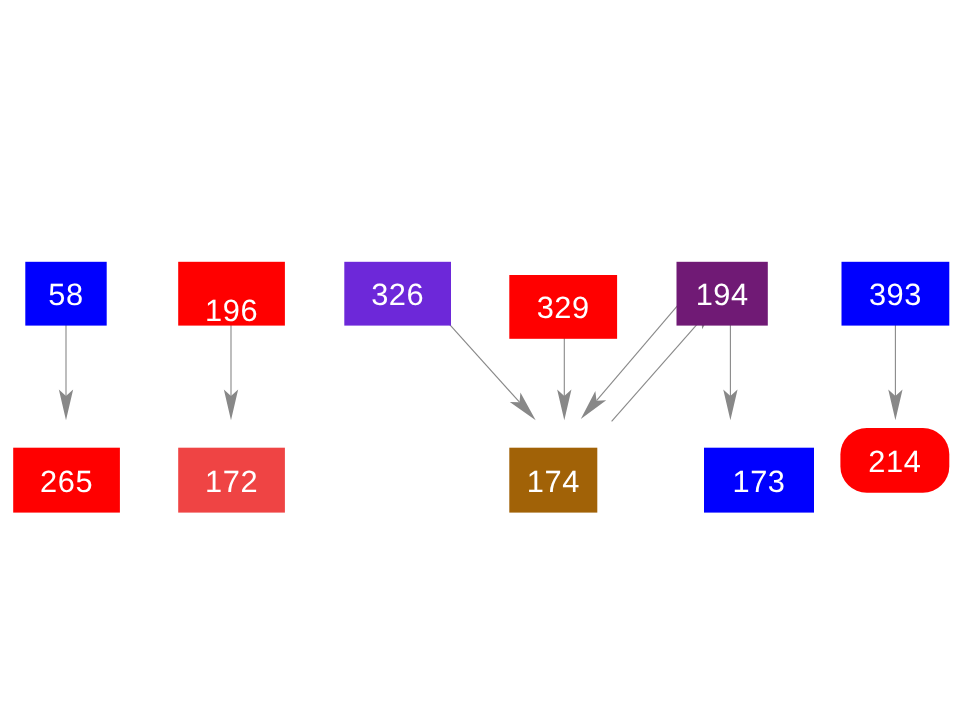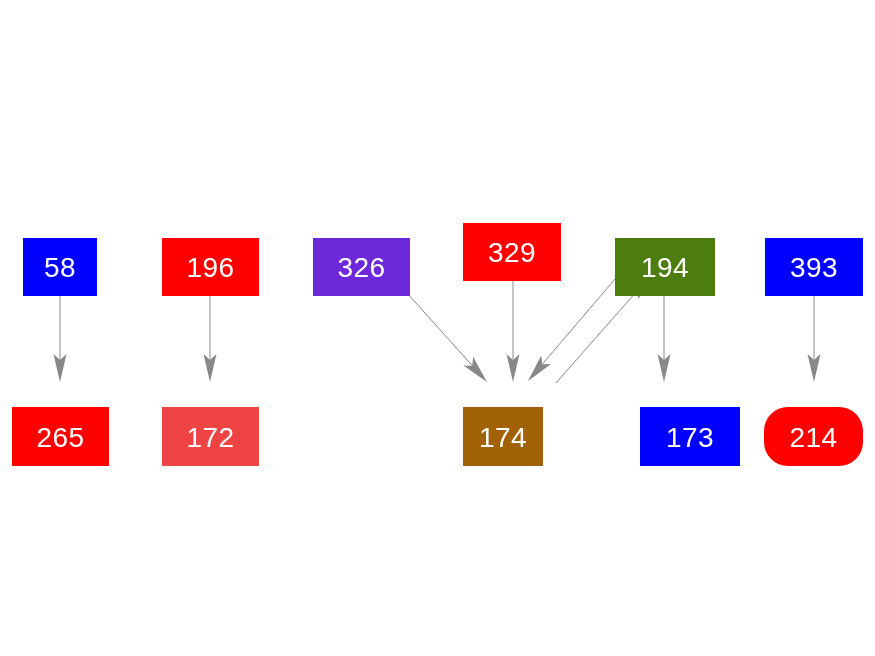--- a/index.html
+++ b/index.html
@@ -66,44 +66,44 @@
       <polygon points="652,274 638.3715911250152,299.3084268878221 637.4593586542219,290.5096865280189 628.6158672675496,290.71622972895324" fill="#888888"></polygon>
       <line x1="664" y1="272" x2="664" y2="360" stroke="#888888" stroke-width="1"></line>
       <polygon points="664,382 657.5,354 664,360 670.5,354" fill="#888888"></polygon>
       <line x1="814" y1="272" x2="814" y2="360" stroke="#888888" stroke-width="1"></line>
       <polygon points="814,382 807.5,354 814,360 820.5,354" fill="#888888"></polygon>
     </svg>
   <div class="node-layer">
       <div class="node" style="left: 23px; top: 214px; width: 74px; height: 58px; background: rgb(0, 0, 255);">
         <span class="node-label" style="color: rgb(255, 255, 255);">58</span>
       </div>
-      <div class="node" style="left: 162px; top: 214px; width: 97px; height: 58px; background: rgb(255, 0, 0);">
+      <div class="node" style="left: 162px; top: 214px; width: 97px; height: 58px; background: rgb(255, 0, 0); align-items: flex-end;">
         <span class="node-label" style="color: rgb(255, 255, 255);">196</span>
       </div>
       <div class="node" style="left: 313px; top: 214px; width: 97px; height: 58px; background: #6d28d9;">
         <span class="node-label" style="color: rgb(255, 255, 255);">326</span>
       </div>
-      <div class="node" style="left: 463px; top: 199px; width: 98px; height: 58px; background: rgb(255, 0, 0);">
+      <div class="node" style="left: 463px; top: 226px; width: 98px; height: 58px; background: rgb(255, 0, 0);">
         <span class="node-label" style="color: rgb(255, 255, 255);">329</span>
       </div>
-      <div class="node" style="left: 615px; top: 214px; width: 100px; height: 58px; background: #4d7c0f;">
+      <div class="node" style="left: 615px; top: 214px; width: 83px; height: 58px; background: #701a75;">
         <span class="node-label" style="color: rgb(255, 255, 255);">194</span>
       </div>
       <div class="node" style="left: 765px; top: 214px; width: 98px; height: 58px; background: rgb(0, 0, 255);">
         <span class="node-label" style="color: rgb(255, 255, 255);">393</span>
       </div>
       <div class="node" style="left: 12px; top: 383px; width: 97px; height: 59px; background: rgb(255, 0, 0);">
         <span class="node-label" style="color: rgb(255, 255, 255);">265</span>
       </div>
       <div class="node" style="left: 162px; top: 383px; width: 97px; height: 59px; background: #ef4444;">
         <span class="node-label" style="color: rgb(255, 255, 255);">172</span>
       </div>
       <div class="node" style="left: 463px; top: 383px; width: 80px; height: 59px; background: #a16207;">
         <span class="node-label" style="color: rgb(255, 255, 255);">174</span>
       </div>
       <div class="node" style="left: 640px; top: 383px; width: 100px; height: 59px; background: rgb(0, 0, 255);">
         <span class="node-label" style="color: rgb(255, 255, 255);">173</span>
       </div>
-      <div class="node" style="left: 764px; top: 383px; width: 99px; height: 59px; background: rgb(255, 0, 0); border-radius: 24px;">
+      <div class="node" style="left: 764px; top: 365px; width: 99px; height: 59px; background: rgb(255, 0, 0); border-radius: 24px;">
         <span class="node-label" style="color: rgb(255, 255, 255);">214</span>
       </div>
     </div>
 </div>
 
 </body></html>

